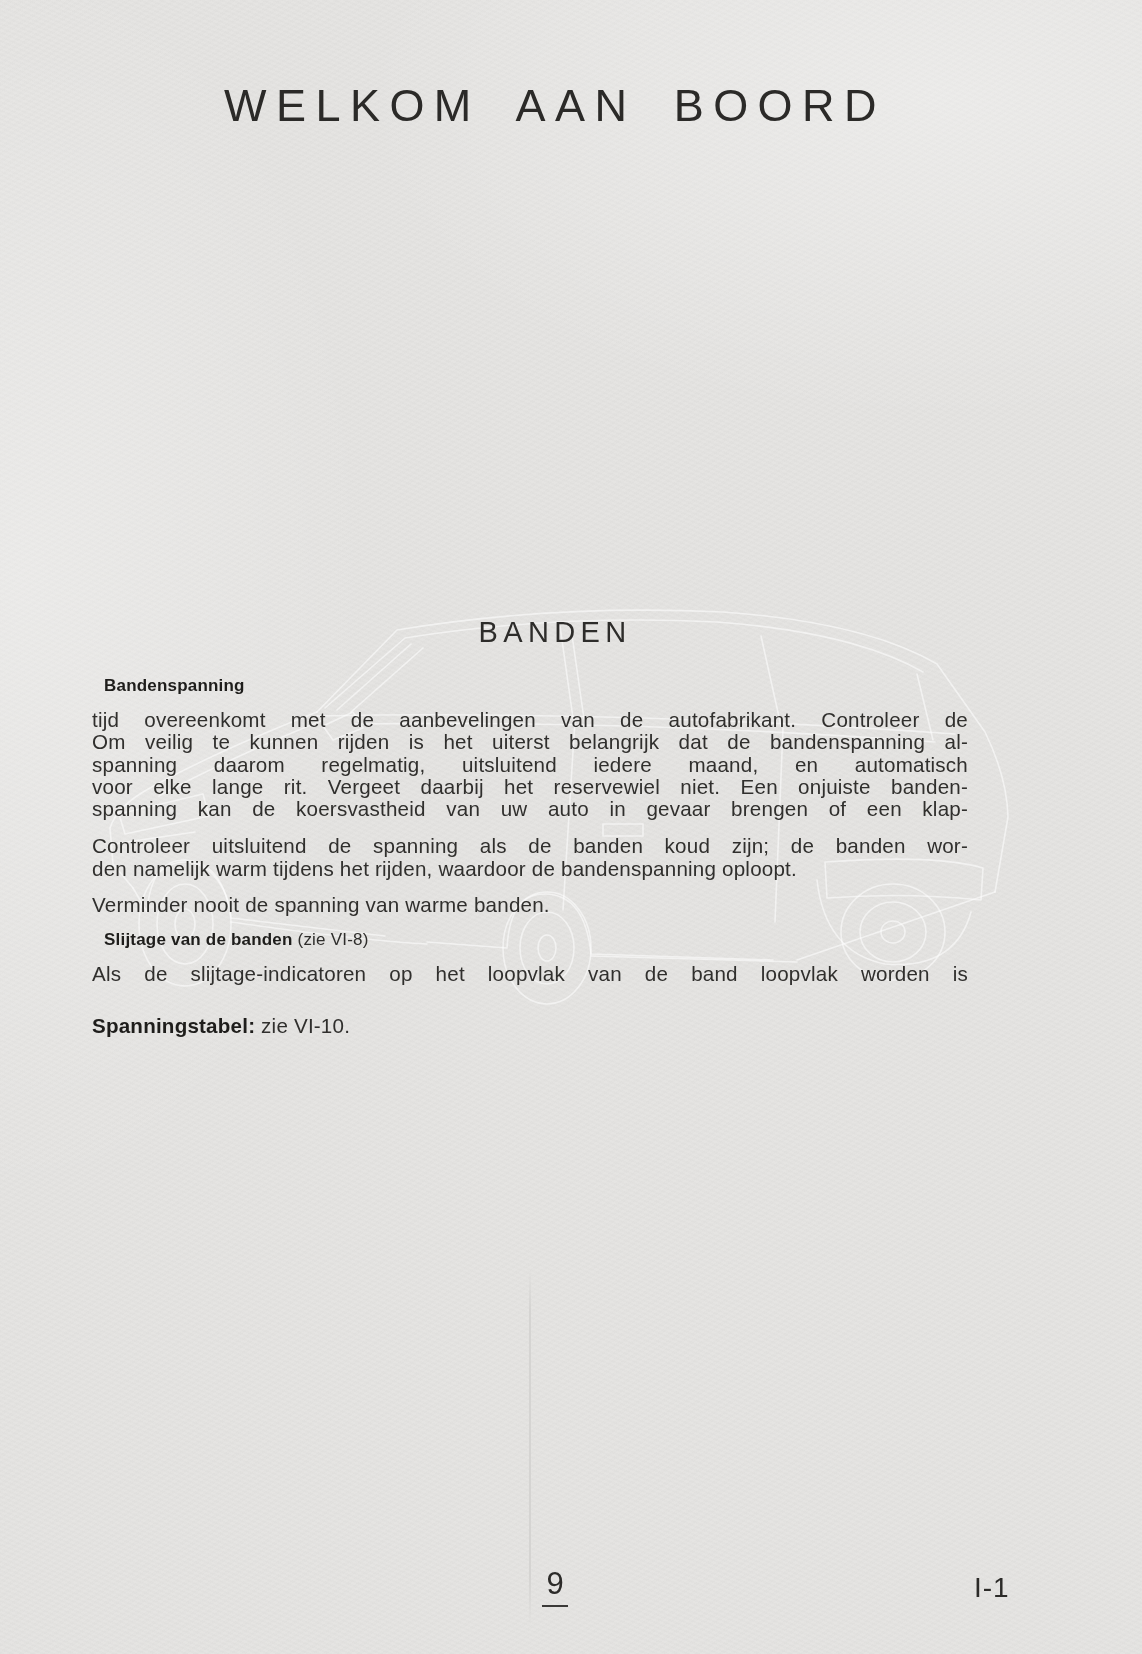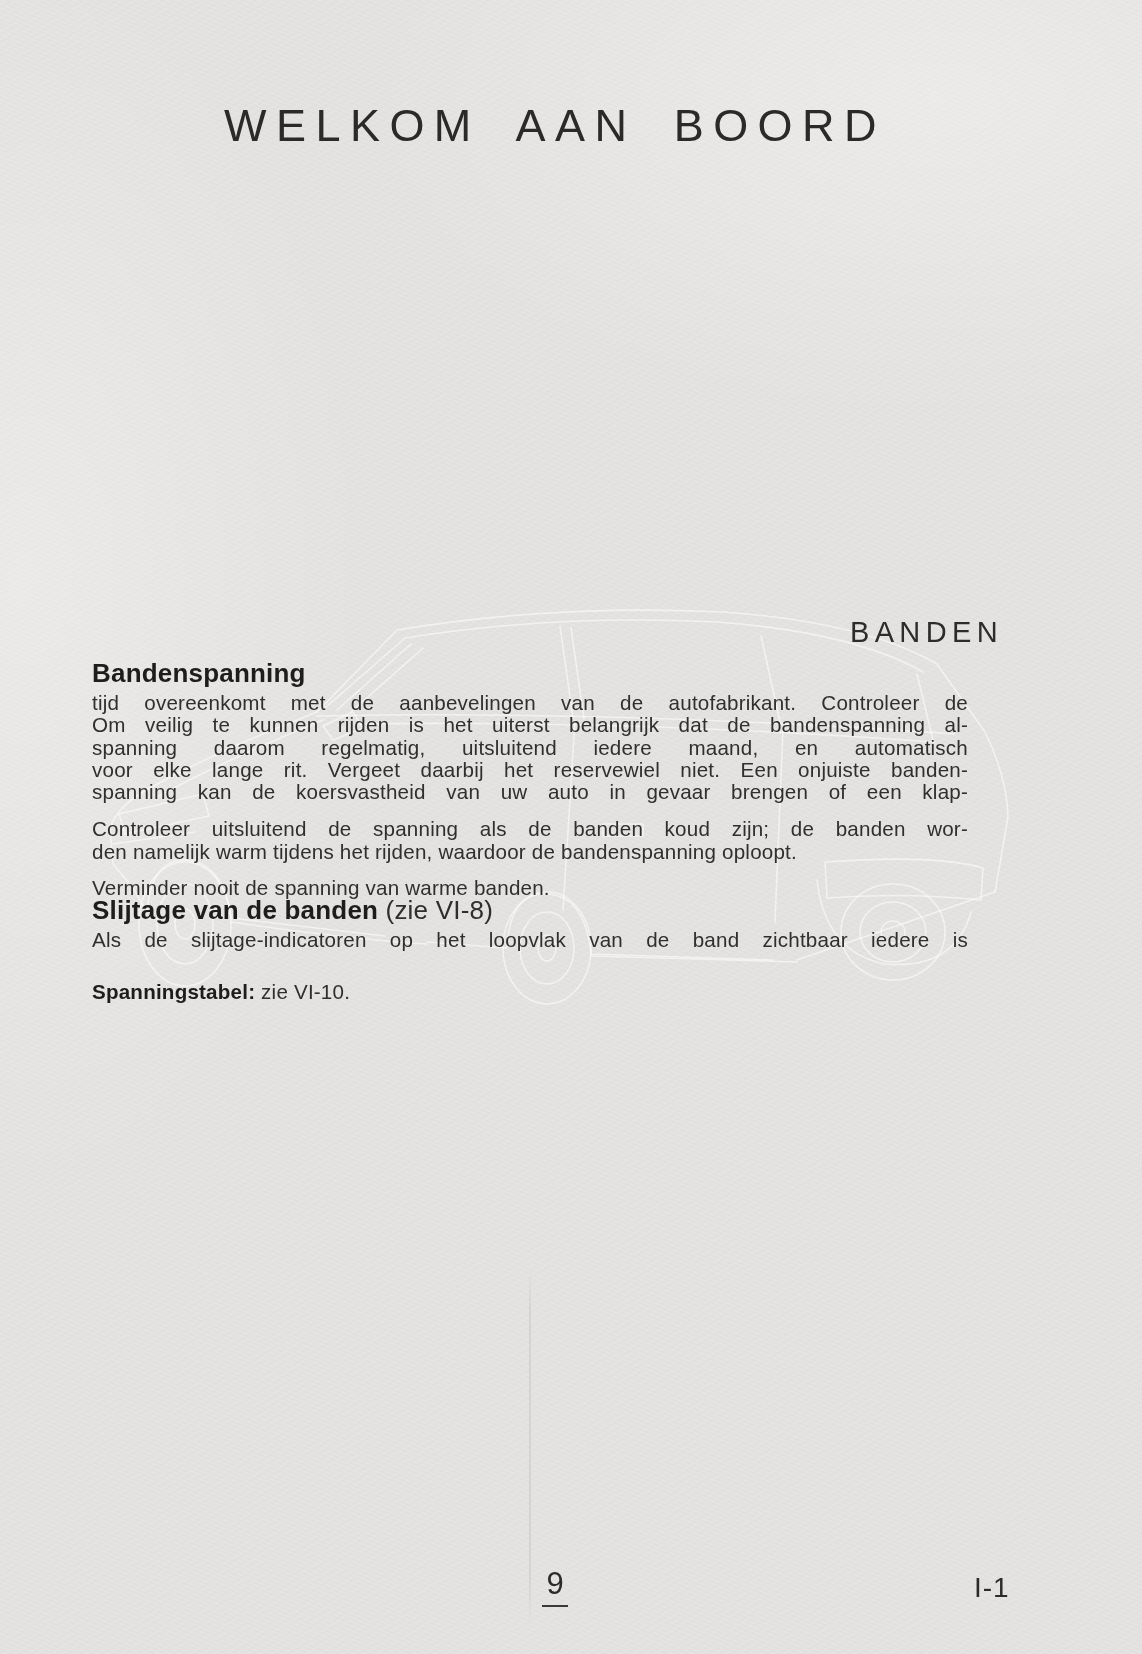--- a/index.html
+++ b/index.html
@@ -23,44 +23,43 @@
   
   .main-title {
     position: absolute;
     left: 90px; top: 80px; width: 930px;
     text-align: center;
     font-size: 45px;
     font-weight: 400;
     letter-spacing: 0.21em;
     word-spacing: 0.34em;
     color: #2b2a28;
-    margin-top: 20px;
   }
   .section-title {
     position: absolute;
-    left: 73px; top: 616px; width: 930px;
-    text-align: right;
+    left: 90px; top: 616px; width: 930px;
+    text-align: center;
     font-size: 29px;
     font-weight: 400;
     letter-spacing: 0.185em;
     color: #2d2c2a;
   }
 
   
   .content {
     position: absolute;
     left: 92px; top: 662px; width: 876px;
     color: #302f2d;
     font-size: 20.6px;
     line-height: 22.3px;
     letter-spacing: 0.2px;
   }
   .content h3 {
-    margin: 0;
-    font-size: 26px;
+    margin: 12px;
+    font-size: 17px;
     line-height: 23px;
     font-weight: 700;
     color: #1e1d1b;
   }
   .content h3 .ref { font-weight: 400; color: #2f2e2c; }
   .para { margin: 0; }
   .jl { display: block; text-align: justify; text-align-last: justify; }
   .jl.last { text-align-last: left; }
   .p1 { margin-top: 7px; }
   .p2 { margin-top: 15px; }
@@ -188,21 +187,21 @@
       <span class="jl last">den namelijk warm tijdens het rijden, waardoor de bandenspanning oploopt.</span>
     </p>
 
     <p class="para p3">
       <span class="jl last">Verminder nooit de spanning van warme banden.</span>
     </p>
 
     <h3 class="h-wear"><span>Slijtage van de banden</span><span class="ref"> (zie VI-8)</span></h3>
 
     <p class="para p-wear">
-      <span class="jl">Als de slijtage-indicatoren op het loopvlak van de band zichtbaar iedere is</span>
+      <span class="jl">Als de slijtage-indicatoren op het loopvlak van de band loopvlak worden is</span>
     </p>
 
     <p class="para p-table"><span class="b">Spanningstabel:</span><span> zie VI-10.</span></p>
 
   </div>
 
   <div class="crease"></div>
 
   <div class="page-number-wrap">
     <span class="num">9</span>

